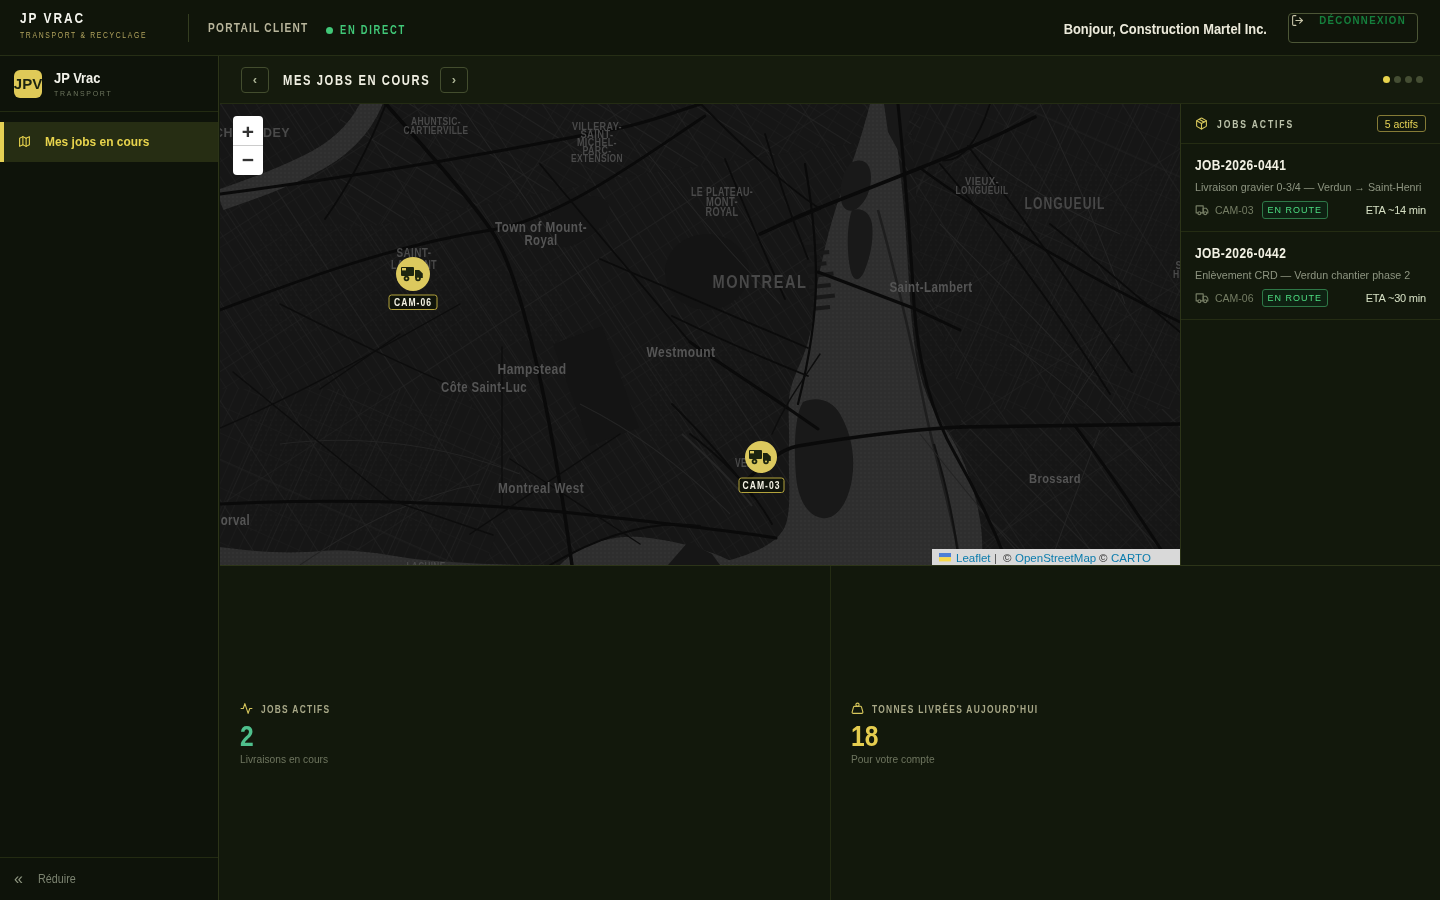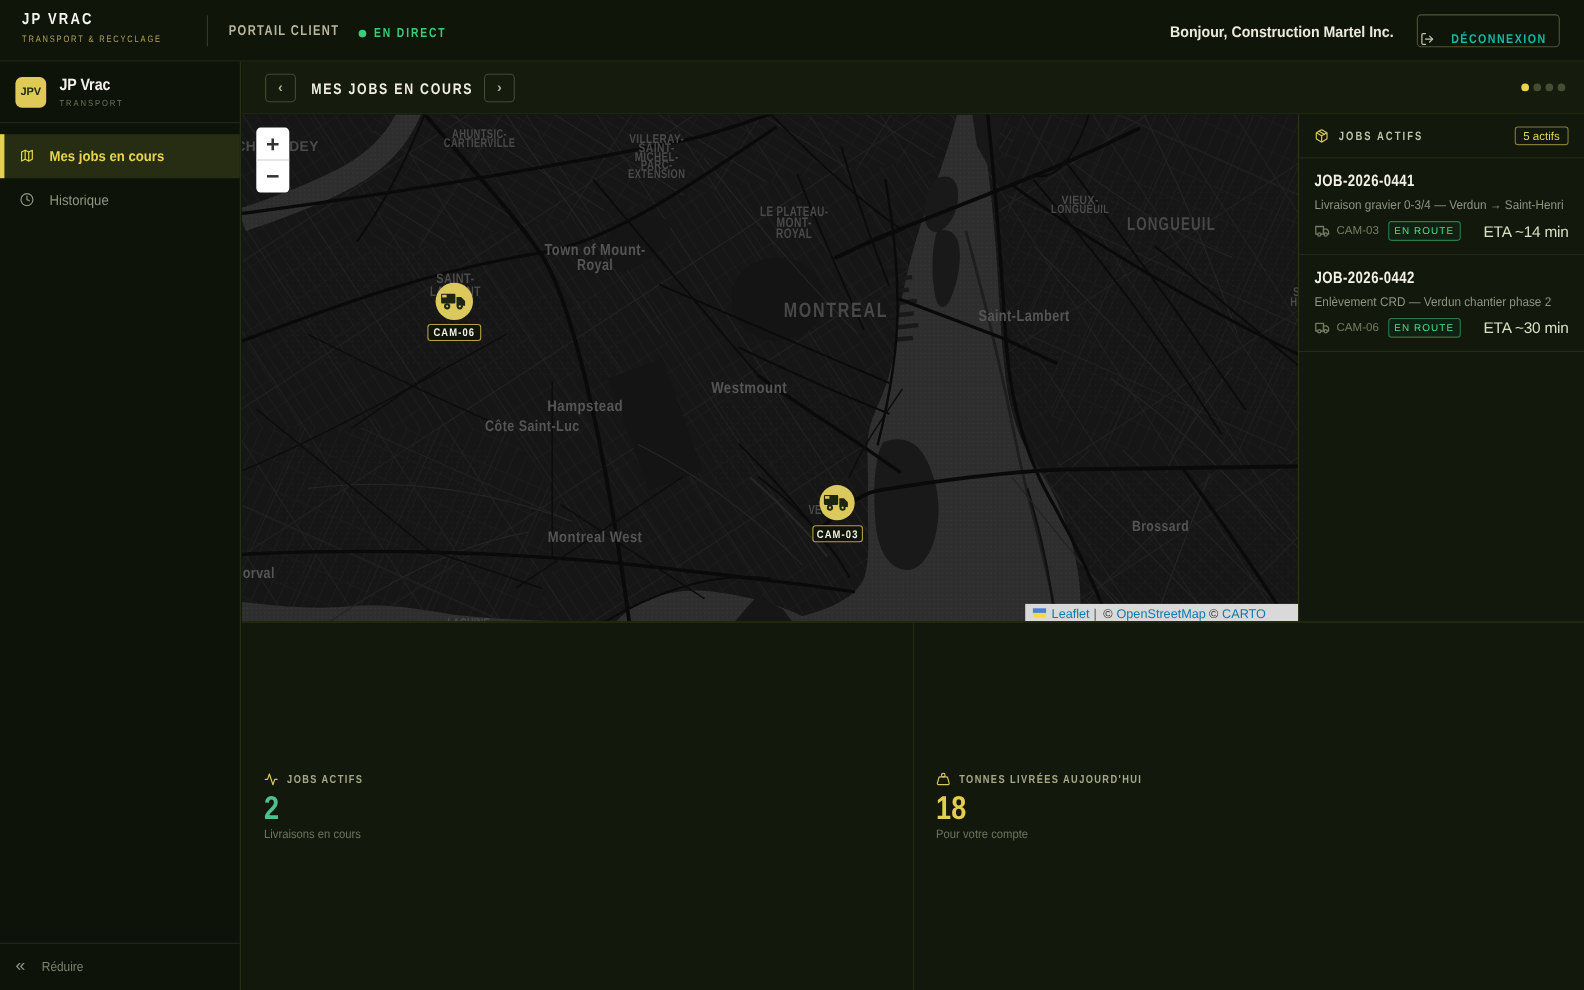--- a/index.html
+++ b/index.html
@@ -11,25 +11,25 @@
 .brand .t2{font-size:8.5px;color:#b3a55e;letter-spacing:2.1px;margin-top:4px;transform:scaleX(.8);transform-origin:left center;white-space:nowrap}
 .tsep{position:absolute;left:188px;top:14px;width:1px;height:28px;background:#343d20}
 .portail{position:absolute;left:208px;top:20px;font-size:13px;font-weight:bold;letter-spacing:1.6px;color:#b9b69c;transform:scaleX(.78);transform-origin:left center}
 .live{position:absolute;left:326px;top:23px;display:flex;align-items:center}
 .livedot{width:7px;height:7px;border-radius:50%;background:#41c878;margin-right:7px}
 .live span{font-size:12px;font-weight:bold;letter-spacing:2.2px;color:#41c878;transform:scaleX(.78);transform-origin:left center}
 .clockbox{position:absolute;left:373px;top:11px;width:200px;text-align:center}
 .clockbox .t{font-size:17px;font-weight:bold;color:#f2f2e8;letter-spacing:1px;transform:scaleX(.655);white-space:nowrap}
 .clockbox .d{font-size:10.5px;color:#6c745b;letter-spacing:1.3px;margin-top:4px;transform:scaleX(.82)}
 .hello{position:absolute;right:173px;top:21px;font-size:14px;font-weight:bold;color:#eceadb;transform:scaleX(.92);transform-origin:right center;white-space:nowrap}
-.logout{position:absolute;right:22px;top:13px;width:130px;height:30px;border:1px solid #4c5636;border-radius:4px;display:flex;align-items:flex-end;justify-content:center;color:#14b8a6}
+.logout{position:absolute;right:22px;top:13px;width:130px;height:30px;border:1px solid #4c5636;border-radius:4px;display:flex;align-items:flex-start;justify-content:center;color:#15803d}
 .logout span{font-size:11.5px;letter-spacing:1.6px;font-weight:bold;transform:scaleX(.84);margin-left:7px}
 .sidebar{position:absolute;left:0;top:56px;width:219px;height:844px;background:#0e130a;border-right:1px solid #2c3418}
 .slogo{height:56px;border-bottom:1px solid #232b12;display:flex;align-items:center;padding-left:14px}
-.slogo .sq{width:28px;height:28px;border-radius:6px;background:#dfca58;color:#1c2410;display:flex;align-items:center;justify-content:center;font-weight:bold;font-size:10px;margin-right:12px}
+.slogo .sq{width:28px;height:28px;border-radius:6px;background:#dfca58;color:#1c2410;display:flex;align-items:center;justify-content:center;font-weight:bold;font-size:15px;margin-right:12px}
 .slogo .nm{font-size:15px;font-weight:bold;color:#f2f2ea;transform:scaleX(.86);transform-origin:left center}
 .slogo .sub{font-size:8px;color:#6d755e;letter-spacing:2px;margin-top:3px;transform:scaleX(.87);transform-origin:left center}
 .menu{margin-top:10px}
 .mi{height:39.5px;display:flex;align-items:center;padding-left:14px;color:#8e9680;font-size:13px;border-left:4px solid transparent}
 .mi svg{flex:0 0 auto;margin-right:14px}
 .mi span{transform:scaleX(.92);transform-origin:left center;white-space:nowrap}
 .mi.on{background:#262d13;border-left-color:#e4d054;color:#e8d44d;font-weight:bold}
 .sfoot{position:absolute;bottom:0;left:0;right:0;height:43px;border-top:1px solid #232b12;display:flex;align-items:center;padding-left:14px;color:#7b8370;font-size:12px}
 .sfoot .chev{font-size:16px;color:#8e9680;margin-right:15px}
 .phead{position:absolute;left:220px;top:56px;width:1220px;height:48px;background:#151b0d;border-bottom:1px solid #242c13;display:flex;align-items:center}
@@ -44,21 +44,21 @@
 .rhead{height:40px;border-bottom:1px solid #242c13;display:flex;align-items:center;padding:0 14px}
 .rhead svg{margin-right:9px}
 .rhead span{font-size:11px;font-weight:bold;letter-spacing:2.4px;color:#bcc3ab;transform:scaleX(.78);transform-origin:left center;white-space:nowrap}
 .badge{margin-left:auto;border:1px solid #857b36;color:#e6d355;font-size:10.5px;padding:1px 7px;border-radius:3px;height:17px;line-height:14px}
 .job{padding:12px 14px 12px;border-bottom:1px solid #242c13}
 .job h3{font-size:15px;color:#f2f1e4;letter-spacing:0.5px;margin-bottom:8px;transform:scaleX(.8);transform-origin:left center;white-space:nowrap}
 .job p{font-size:11.5px;color:#8d9480;margin-bottom:8px;transform:scaleX(.93);transform-origin:left center;white-space:nowrap}
 .jrow{display:flex;align-items:center}
 .jrow .cam{font-size:10.5px;color:#757d64;margin-left:6px}
 .enroute{border:1px solid #2e7747;background:#0e2112;color:#4dde82;font-size:9px;font-weight:normal;letter-spacing:1px;padding:3px 5px;border-radius:3px;margin-left:8px}
-.eta{margin-left:auto;font-size:14px;letter-spacing:-0.2px;color:#d6e0c4}
+.eta{margin-left:auto;font-size:11px;letter-spacing:-0.2px;color:#d6e0c4}
 .stats{position:absolute;left:220px;top:565px;width:1220px;height:335px;background:#12180c;border-top:1px solid #2c3418;display:flex}
 .stat{flex:1;padding:136px 0 0 20px}
 .stat+.stat{border-left:1px solid #242c13}
 .slab{display:flex;align-items:center;font-size:10.5px;font-weight:bold;letter-spacing:1.6px;color:#a8a888}
 .slab svg{margin-right:8px}
 .slab span{transform:scaleX(.8);transform-origin:left center;white-space:nowrap}
 .snum{font-size:30px;font-weight:bold;margin-top:8px;height:25px;line-height:25px;transform:scaleX(.82);transform-origin:left center}
 .snum.c1{color:#4fc08d}
 .snum.c2{color:#e5cd4f}
 .snum .aj{font-size:17.5px;color:#e5cd4f;letter-spacing:0.2px}
@@ -97,27 +97,20 @@
       </div>
     </div>
   <div class="menu">
     <div class="mi on">
         <svg width="13" height="13" viewBox="0 0 24 24" fill="none" stroke="#e8d44d" stroke-width="2" stroke-linecap="round" stroke-linejoin="round">
           <polygon points="3 6 9 3 15 6 21 3 21 18 15 21 9 18 3 21"></polygon>
           <line x1="9" y1="3" x2="9" y2="18"></line>
           <line x1="15" y1="6" x2="15" y2="21"></line>
         </svg>
         <span>Mes jobs en cours</span>
-      </div>
-    <div class="mi">
-        <svg width="13" height="13" viewBox="0 0 24 24" fill="none" stroke="#8e9680" stroke-width="2" stroke-linecap="round" stroke-linejoin="round">
-          <circle cx="12" cy="12" r="10"></circle>
-          <polyline points="12 6 12 12 16 14"></polyline>
-        </svg>
-        <span>Historique</span>
       </div>
   </div>
   <div class="sfoot">
       <span class="chev">«</span>
       <span class="cx" style="transform:scaleX(.9)">Réduire</span>
     </div>
 </div>
 <div class="phead">
   <div class="navbtn">‹</div>
   <h2>MES JOBS EN COURS</h2>

